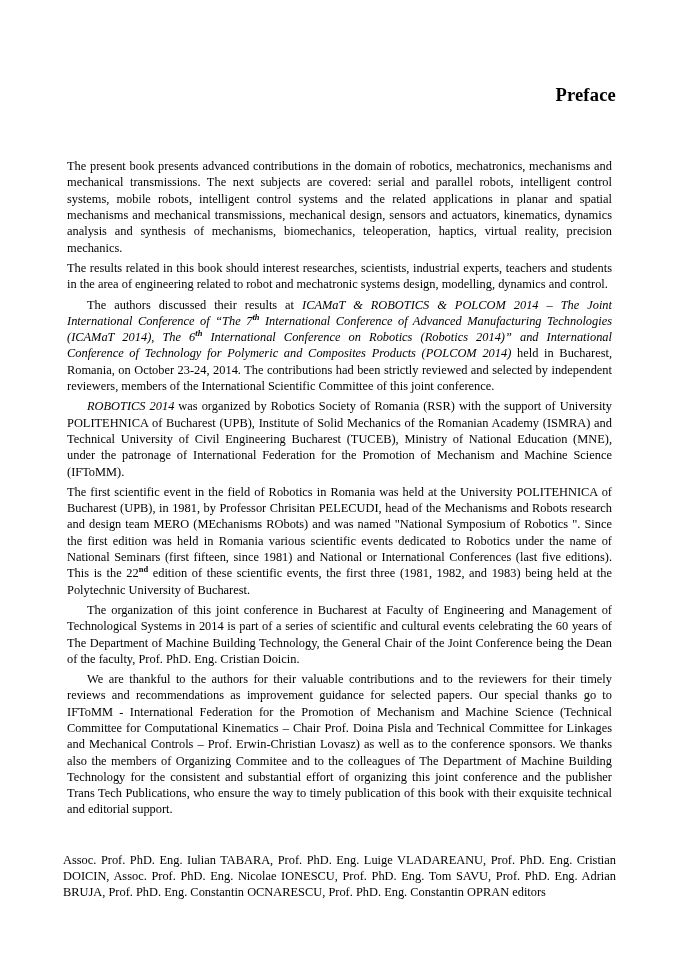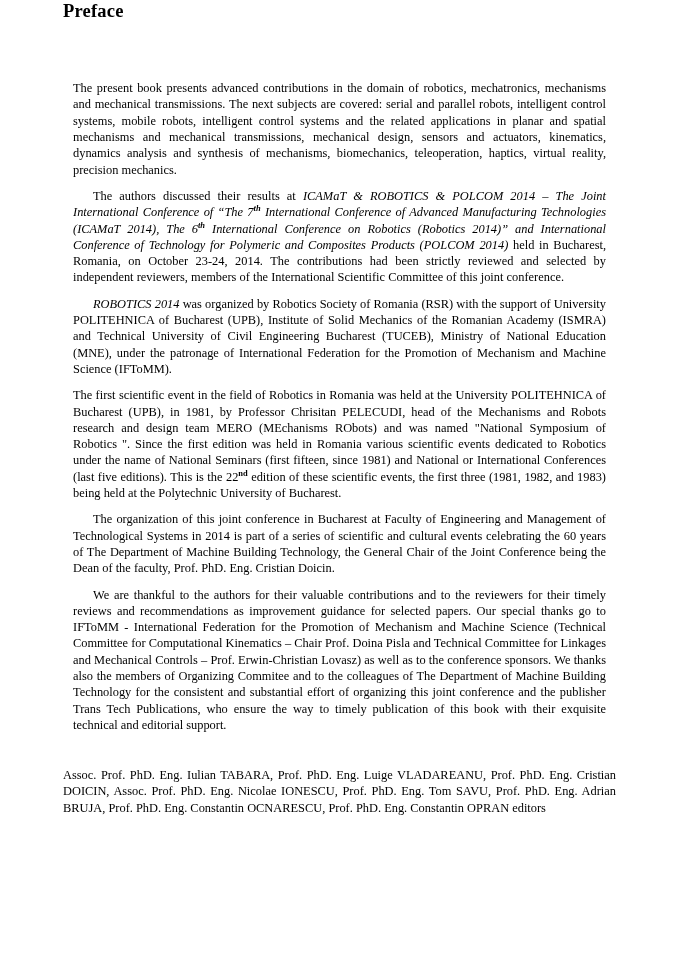--- a/index.html
+++ b/index.html
@@ -19,32 +19,33 @@
     overflow: hidden;
     box-sizing: border-box;
   }
   .content {
     position: absolute;
     left: 63px;
     top: 0;
     width: 553px;
   }
   .doc-title {
-    text-align: left;
+    text-align: right;
     font-weight: bold;
     font-size: 18.5px;
     line-height: 1.2;
     margin: 0;
+    padding-top: 84px;
     letter-spacing: 0.2px;
   }
   .body-block {
     padding-top: 48px;
   }
   p.para {
-    margin: 10px;
+    margin: 4px;
     font-size: 12.4px;
     line-height: 16.3px;
     text-align: justify;
     text-justify: inter-word;
     hyphens: none;
     -webkit-hyphens: none;
   }
   p.indent {
     text-indent: 20px;
   }
@@ -73,20 +74,21 @@
 
 <div class="page">
   <div class="content">
 
     <h1 class="doc-title">Preface</h1>
 
     <div class="body-block">
 
       <p class="para"><span>The present book presents advanced contributions in the domain of robotics, mechatronics, mechanisms and mechanical transmissions. The next subjects are covered: serial and parallel robots, intelligent control systems, mobile robots, intelligent control systems and the related applications in planar and spatial mechanisms and mechanical transmissions, mechanical design, sensors and actuators, kinematics, dynamics analysis and synthesis of mechanisms, biomechanics, teleoperation, haptics, virtual reality, precision mechanics.</span></p>
 
+      <p class="para"><span>The results related in this book should interest researches, scientists, industrial experts, teachers and students in the area of engineering related to robot and mechatronic systems design, modelling, dynamics and control.</span></p>
 
       <p class="para indent"><span>The authors discussed their results at </span><span class="it">ICAMaT &amp; ROBOTICS &amp; POLCOM 2014 – The Joint International Conference of “The 7</span><sup class="it">th</sup><span class="it"> International Conference of Advanced Manufacturing Technologies (ICAMaT 2014), The 6</span><sup class="it">th</sup><span class="it"> International Conference on Robotics (Robotics 2014)” and International Conference of Technology for Polymeric and Composites Products (POLCOM 2014)</span><span> held in Bucharest, Romania, on October 23-24, 2014. The contributions had been strictly reviewed and selected by independent reviewers, members of the International Scientific Committee of this joint conference.</span></p>
 
       <p class="para indent"><span class="it">ROBOTICS 2014</span><span> was organized by Robotics Society of Romania (RSR) with the support of University POLITEHNICA of Bucharest (UPB), Institute of Solid Mechanics of the Romanian Academy (ISMRA) and Technical University of Civil Engineering Bucharest (TUCEB), Ministry of National Education (MNE), under the patronage of International Federation for the Promotion of Mechanism and Machine Science (IFToMM).</span></p>
 
       <p class="para"><span>The first scientific event in the field of Robotics in Romania was held at the University POLITEHNICA of Bucharest (UPB), in 1981, by Professor Chrisitan PELECUDI, head of the Mechanisms and Robots research and design team MERO (MEchanisms RObots) and was named "National Symposium of Robotics ". Since the first edition was held in Romania various scientific events dedicated to Robotics under the name of National Seminars (first fifteen, since 1981) and National or International Conferences (last five editions). This is the 22</span><sup>nd</sup><span> edition of these scientific events, the first three (1981, 1982, and 1983) being held at the Polytechnic University of Bucharest.</span></p>
 
       <p class="para indent"><span>The organization of this joint conference in Bucharest at Faculty of Engineering and Management of Technological Systems in 2014 is part of a series of scientific and cultural events celebrating the 60 years of The Department of Machine Building Technology, the General Chair of the Joint Conference being the Dean of the faculty, Prof. PhD. Eng. Cristian Doicin.</span></p>
 
       <p class="para indent"><span>We are thankful to the authors for their valuable contributions and to the reviewers for their timely reviews and recommendations as improvement guidance for selected papers. Our special thanks go to IFToMM - International Federation for the Promotion of Mechanism and Machine Science (Technical Committee for Computational Kinematics – Chair Prof. Doina Pisla and Technical Committee for Linkages and Mechanical Controls – Prof. Erwin-Christian Lovasz) as well as to the conference sponsors. We thanks also the members of Organizing Commitee and to the colleagues of The Department of Machine Building Technology for the consistent and substantial effort of organizing this joint conference and the publisher Trans Tech Publications, who ensure the way to timely publication of this book with their exquisite technical and editorial support.</span></p>

